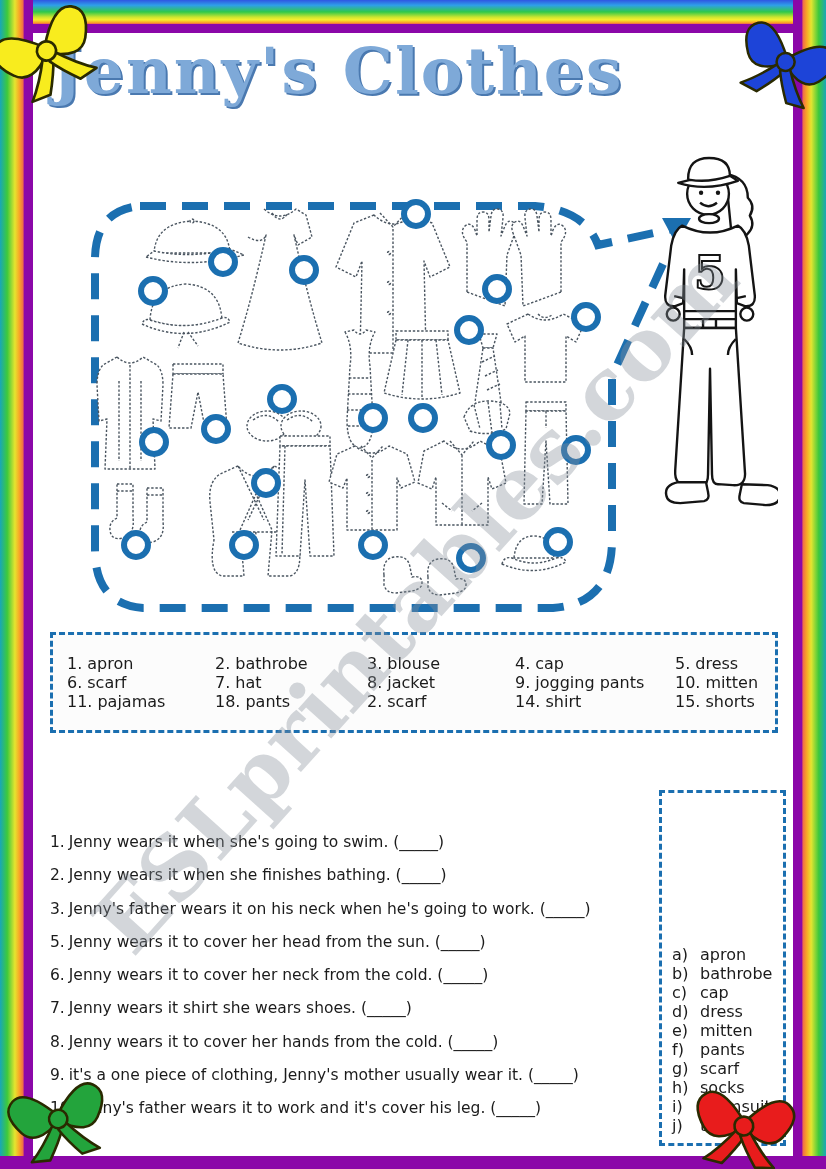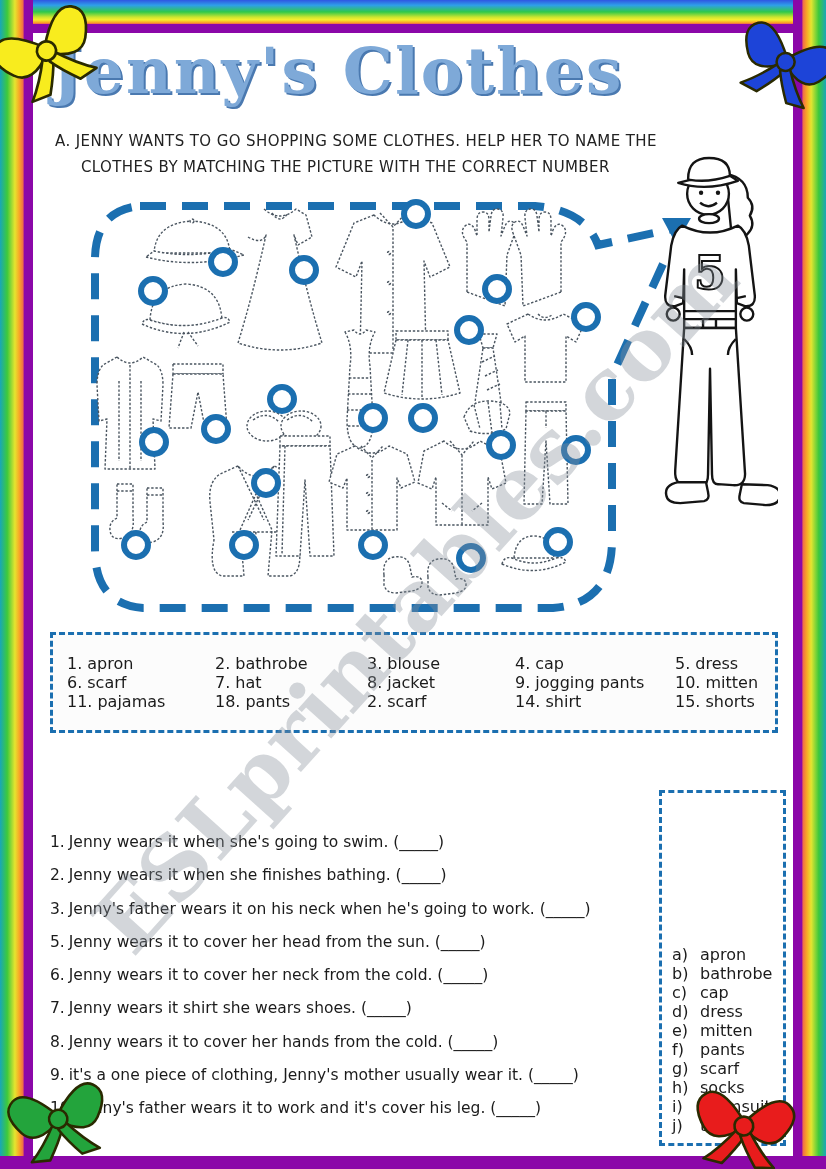--- a/index.html
+++ b/index.html
@@ -92,24 +92,20 @@
     <g fill="#e81c1c">
         <path d="M50,42 Q24,10 10,20 Q-4,30 12,52 Q24,68 50,48 Z"></path>
         <path d="M50,42 Q76,10 90,20 Q104,30 88,52 Q76,68 50,48 Z"></path>
         <path d="M44,50 Q30,70 16,82 L34,84 Q46,68 52,56 Z"></path>
         <path d="M56,50 Q70,70 84,82 L66,84 Q54,68 48,56 Z"></path>
         <circle cx="50" cy="46" r="9"></circle>
       </g>
   </svg>
 
   <h1 class="title">Jenny's Clothes</h1>
-  <div class="instrA">
-    <div>A. JENNY WANTS TO GO SHOPPING SOME CLOTHES. HELP HER TO NAME THE</div>
-    <div class="l2">CLOTHES BY MATCHING THE PICTURE WITH THE CORRECT NUMBER</div>
-  </div>
 
   <svg class="picture-box" width="615" height="432" viewBox="0 0 615 432">
 
     <path d="M55,16 H450 Q500,20 513,55 L592,38 M578,74 L527,186 V350 Q527,414 468,418 H58 Q10,414 10,360 V70 Q10,20 55,16" fill="none" stroke="#1b6fb0" stroke-width="8" stroke-dasharray="26 16"></path>
     <path d="M606,28 L577,28 L591,54 Z" fill="#1b6fb0"></path>
 
     <g class="sketch" transform="translate(55,23)">
       <path d="M14,40 Q16,10 52,8 Q88,10 90,40 Z"></path>
         <path d="M6,44 Q52,56 104,42 L90,36 Q52,46 14,38 Z"></path>
         <circle cx="52" cy="8" r="2"></circle>

